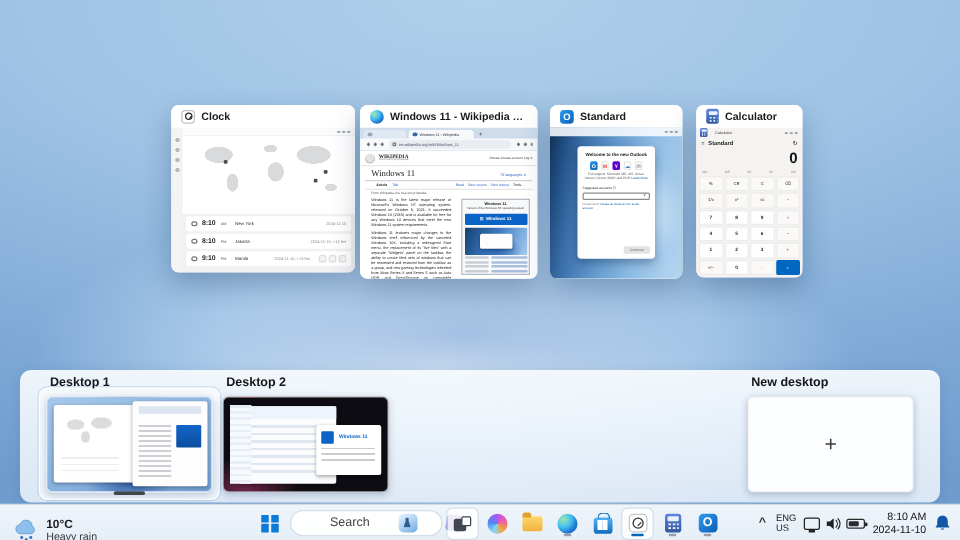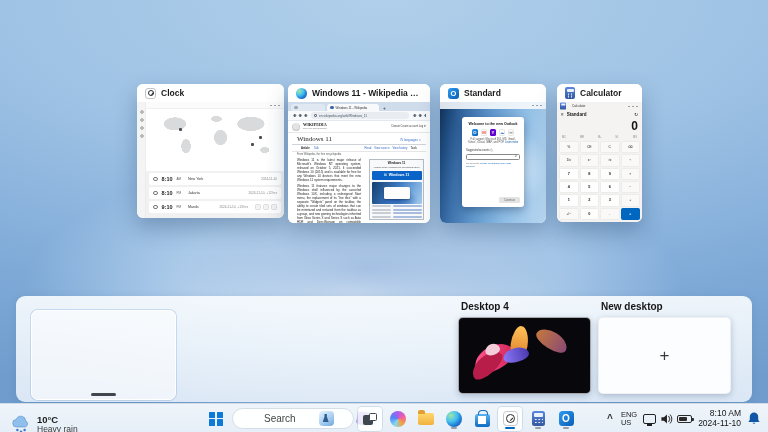--- a/index.html
+++ b/index.html
@@ -449,34 +449,47 @@
           <div class="ca-key">.</div>
           <div class="ca-key eq">=</div>
         </div>
       </div>
     </div>
   </section>
 
   <section class="desk-panel">
     <div class="selring"></div>
 
-
-
-
-    <div class="desk" style="left:442px">
-      <div class="desk-label">Desktop 4</div>
-      <div class="desk-thumb d4bg">
-        <div class="petal" style="left:14px;top:28px;width:42px;height:24px;transform:rotate(-28deg);background:linear-gradient(120deg,#ff5b92,#cf2257)"></div>
-        <div class="petal" style="left:10px;top:38px;width:36px;height:18px;transform:rotate(-42deg);background:#b81c48"></div>
-        <div class="petal" style="left:26px;top:26px;width:15px;height:11px;transform:rotate(-20deg);background:#f3cdd9"></div>
-        <div class="petal" style="left:52px;top:8px;width:17px;height:32px;transform:rotate(8deg);background:linear-gradient(#ffc257,#df7f2b)"></div>
-        <div class="petal" style="left:44px;top:30px;width:26px;height:14px;transform:rotate(-14deg);background:linear-gradient(90deg,#8a77f5,#4a3ab0)"></div>
-        <div class="petal" style="left:76px;top:14px;width:34px;height:17px;transform:rotate(32deg);background:linear-gradient(90deg,#c2763f,#8a4a74)"></div>
-      </div>
-    </div>
+    <div class="desk" style="left:21px">
+      <div class="desk-label">Desktop 1</div>
+      <div class="desk-thumb d1bg">
+        <div class="mini-win" style="left:5px;top:6px;width:74px;height:62px">
+          <div class="d1map"></div>
+            <div class="d1rows"></div>
+        </div>
+        <div class="mini-win d1edge" style="left:68px;top:3px;width:60px;height:68px">
+          <div class="d1lines"></div>
+        </div>
+      </div>
+    </div>
+
+    <div class="desk" style="left:162px">
+      <div class="desk-label">Desktop 2</div>
+      <div class="desk-thumb d2bg">
+        <div class="mini-win d2main" style="left:12px;top:7px;width:78px;height:62px"></div>
+        <div class="d2side"></div>
+        <div class="mini-win d2about" style="left:74px;top:22px;width:52px;height:40px">
+          <span class="lg"></span>
+          <span class="tx">Windows 11</span>
+          <span class="ln"></span>
+        </div>
+      </div>
+    </div>
+
+
 
     <div class="desk" style="left:582px">
       <div class="desk-label">New desktop</div>
       <div class="desk-thumb newdesk">
         <span class="plus">+</span>
       </div>
     </div>
 
     <div class="desk-ind"></div>
   </section>

